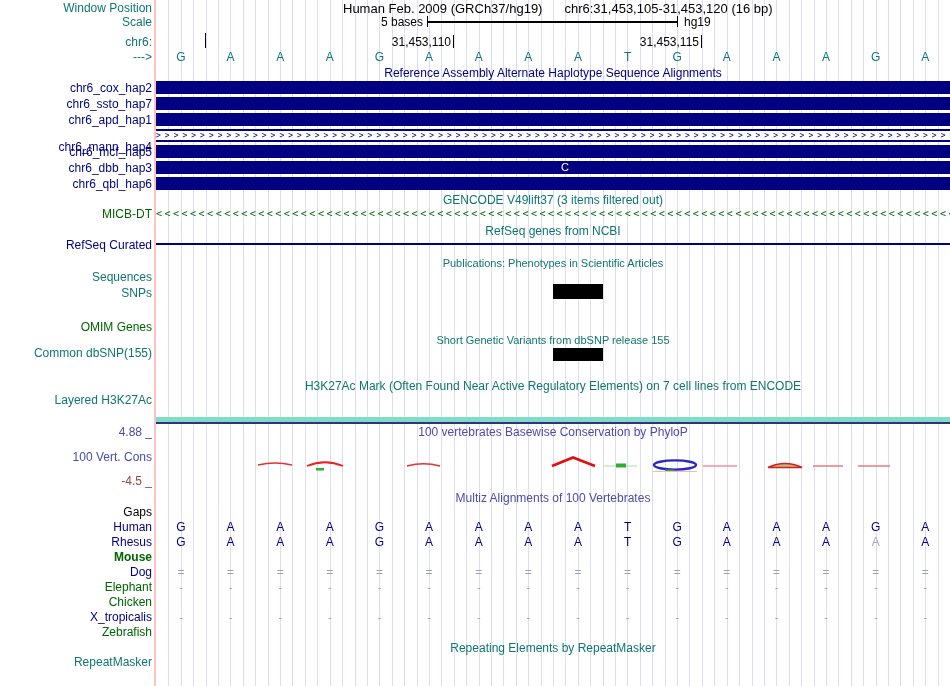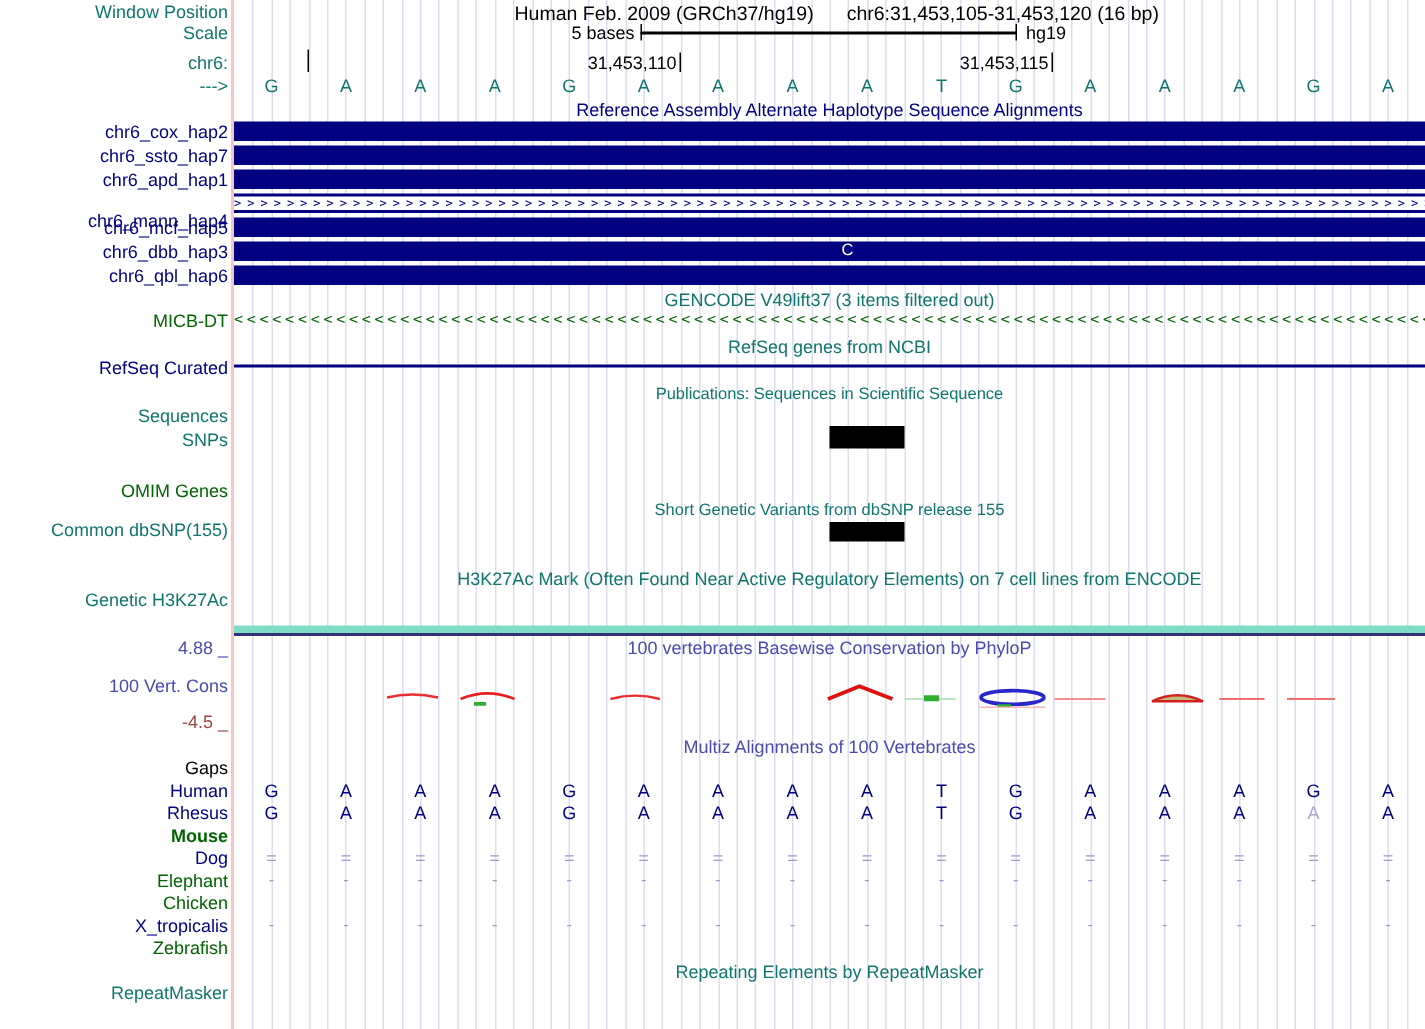--- a/index.html
+++ b/index.html
@@ -126,21 +126,21 @@
       <div class="cell black" style="left: 701.875px; top: 50px;">A</div>
       <div class="cell black" style="left: 751.5px; top: 50px;">A</div>
       <div class="cell black" style="left: 801.125px; top: 50px;">A</div>
       <div class="cell black" style="left: 850.75px; top: 50px;">G</div>
       <div class="cell black" style="left: 900.375px; top: 50px;">A</div>
     </div>
 
   <div class="ct navy" style="top:66px">Reference Assembly Alternate Haplotype Sequence Alignments</div>
   <div class="ct black" style="top:193px">GENCODE V49lift37 (3 items filtered out)</div>
   <div class="ct black" style="top:224px">RefSeq genes from NCBI</div>
-  <div class="ct black sm" style="top:256px">Publications: Sequences in Scientific Sequence</div>
+  <div class="ct black sm" style="top:256px">Publications: Phenotypes in Scientific Articles</div>
   <div class="ct black sm" style="top:333px">Short Genetic Variants from dbSNP release 155</div>
   <div class="ct black" style="top:379px">H3K27Ac Mark (Often Found Near Active Regulatory Elements) on 7 cell lines from ENCODE</div>
   <div class="ct blue" style="top:425px">100 vertebrates Basewise Conservation by PhyloP</div>
   <div class="ct blue" style="top:491px">Multiz Alignments of 100 Vertebrates</div>
   <div class="ct black" style="top:641px">Repeating Elements by RepeatMasker</div>
 
   <div id="side-labels">
       <div class="sl black" style="top: 1px;">Window Position</div>
       <div class="sl black" style="top: 15px;">Scale</div>
       <div class="sl black" style="top: 35px;">chr6:</div>
@@ -151,21 +151,21 @@
       <div class="sl navy" style="top: 140px;">chr6_mann_hap4</div>
       <div class="sl navy" style="top: 145px;">chr6_mcf_hap5</div>
       <div class="sl navy" style="top: 161px;">chr6_dbb_hap3</div>
       <div class="sl navy" style="top: 177px;">chr6_qbl_hap6</div>
       <div class="sl green" style="top: 207px;">MICB-DT</div>
       <div class="sl navy" style="top: 238px;">RefSeq Curated</div>
       <div class="sl black" style="top: 270px;">Sequences</div>
       <div class="sl black" style="top: 286px;">SNPs</div>
       <div class="sl green" style="top: 320px;">OMIM Genes</div>
       <div class="sl black" style="top: 346px;">Common dbSNP(155)</div>
-      <div class="sl black" style="top: 393px;">Genetic H3K27Ac</div>
+      <div class="sl black" style="top: 393px;">Layered H3K27Ac</div>
       <div class="sl blue" style="top: 425px;">4.88 _</div>
       <div class="sl blue" style="top: 450px;">100 Vert. Cons</div>
       <div class="sl maroon" style="top: 474px;">-4.5 _</div>
       <div class="sl black" style="top: 655px;">RepeatMasker</div>
     </div>
   <div id="haps">
       <div class="hapbar" style="top: 81px;"></div>
       <div class="hapbar" style="top: 97px;"></div>
       <div class="hapbar" style="top: 113px;"></div>
       <div class="chev" style="top: 129px; height: 9px; line-height: 9px; font-size: 8px; letter-spacing: 4px; color: rgb(0, 0, 128); background: rgb(255, 255, 255); border-top: 2px solid rgb(0, 0, 128); border-bottom: 2px solid rgb(0, 0, 128);">&gt;&gt;&gt;&gt;&gt;&gt;&gt;&gt;&gt;&gt;&gt;&gt;&gt;&gt;&gt;&gt;&gt;&gt;&gt;&gt;&gt;&gt;&gt;&gt;&gt;&gt;&gt;&gt;&gt;&gt;&gt;&gt;&gt;&gt;&gt;&gt;&gt;&gt;&gt;&gt;&gt;&gt;&gt;&gt;&gt;&gt;&gt;&gt;&gt;&gt;&gt;&gt;&gt;&gt;&gt;&gt;&gt;&gt;&gt;&gt;&gt;&gt;&gt;&gt;&gt;&gt;&gt;&gt;&gt;&gt;&gt;&gt;&gt;&gt;&gt;&gt;&gt;&gt;&gt;&gt;&gt;&gt;&gt;&gt;&gt;&gt;&gt;&gt;&gt;&gt;&gt;&gt;&gt;&gt;&gt;&gt;&gt;&gt;&gt;&gt;</div>

